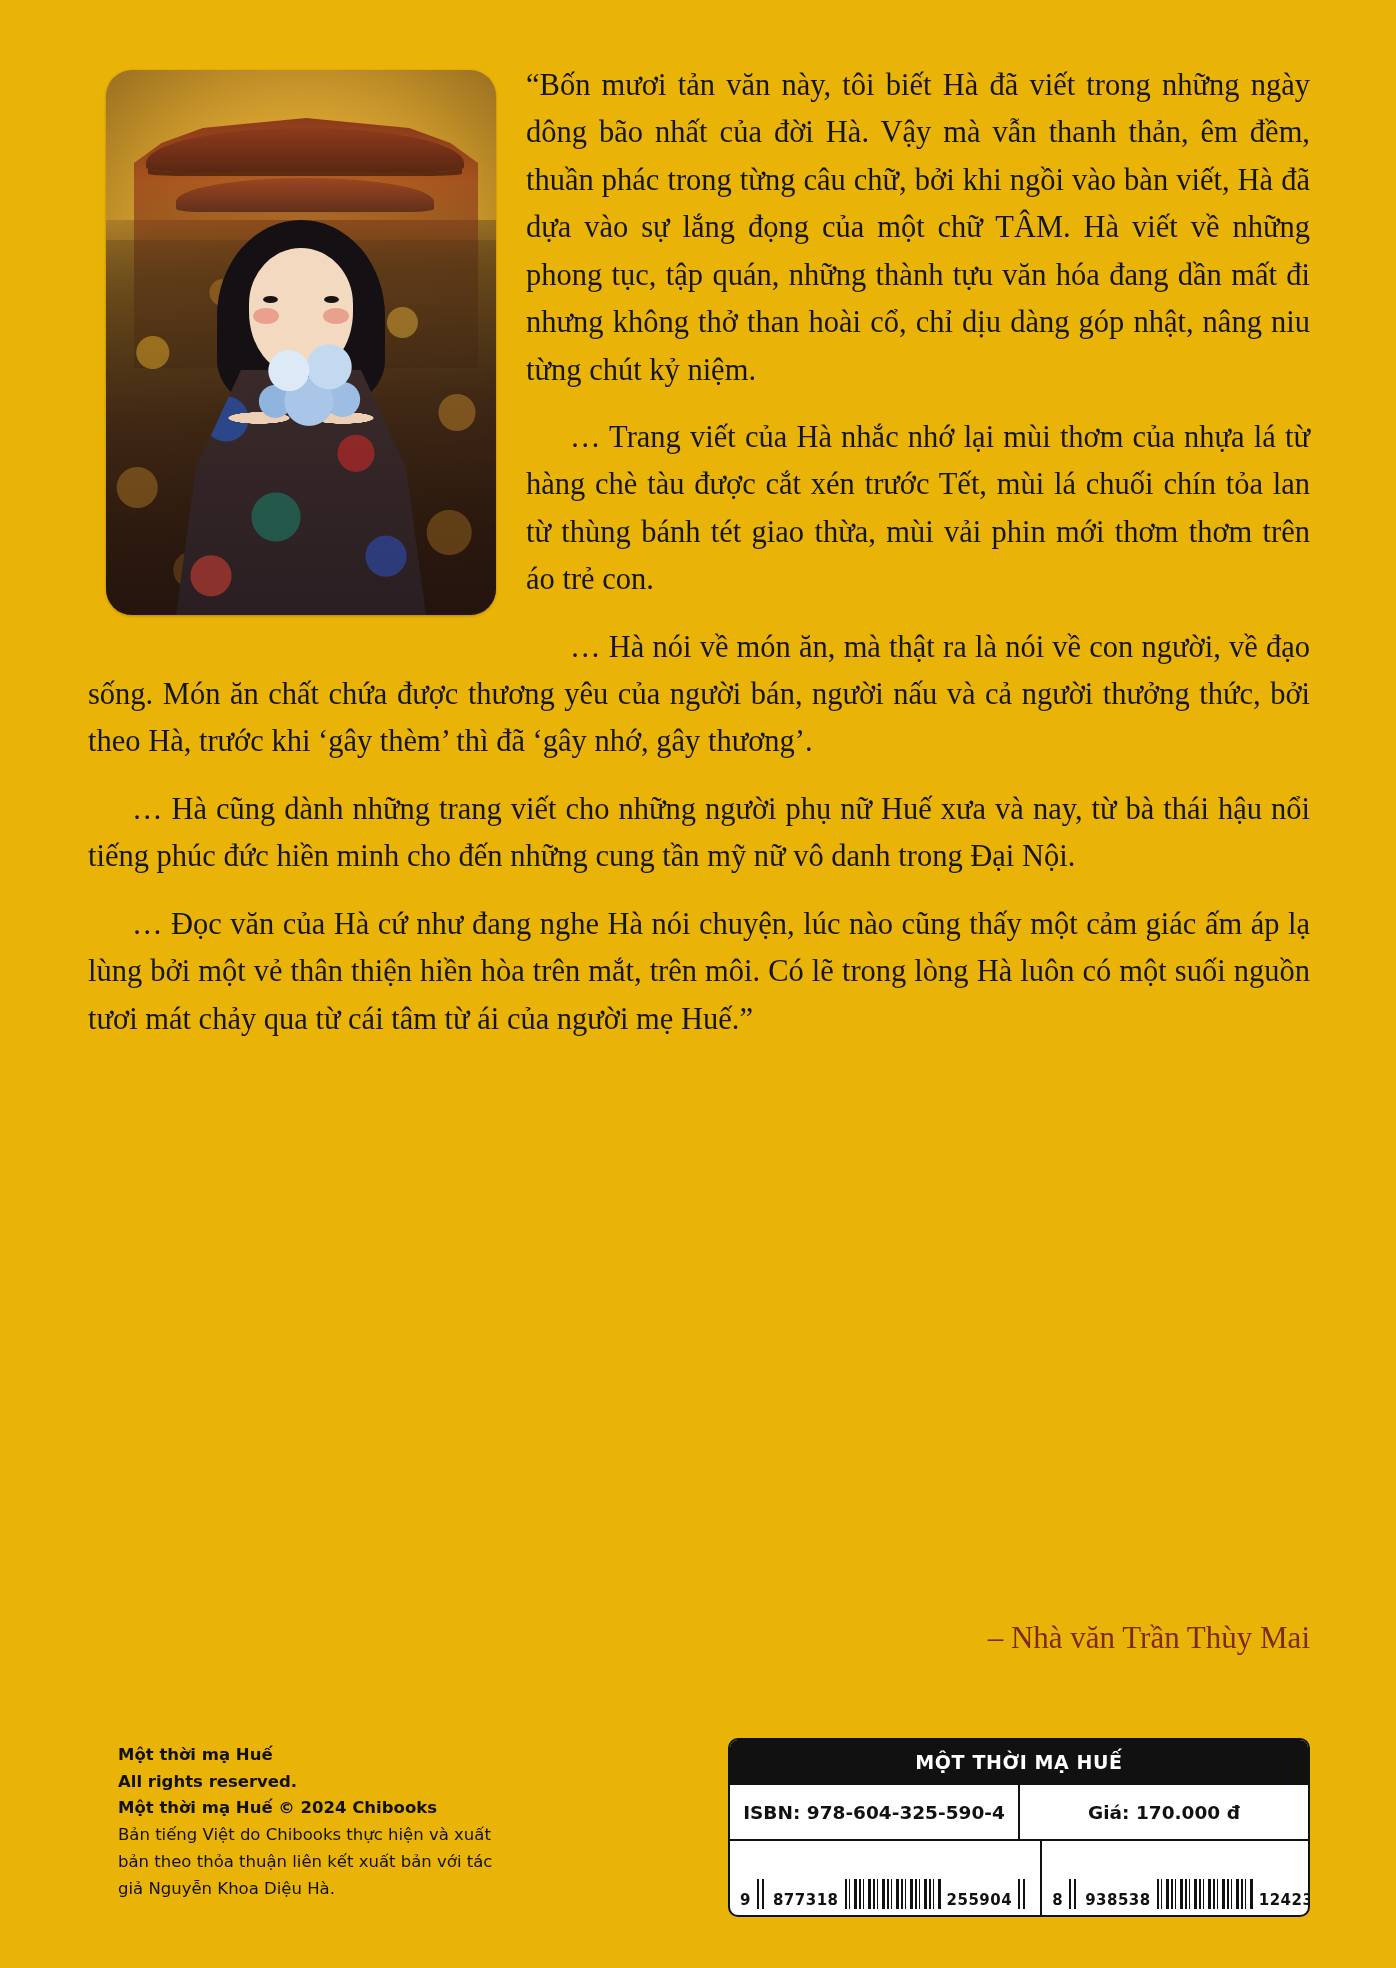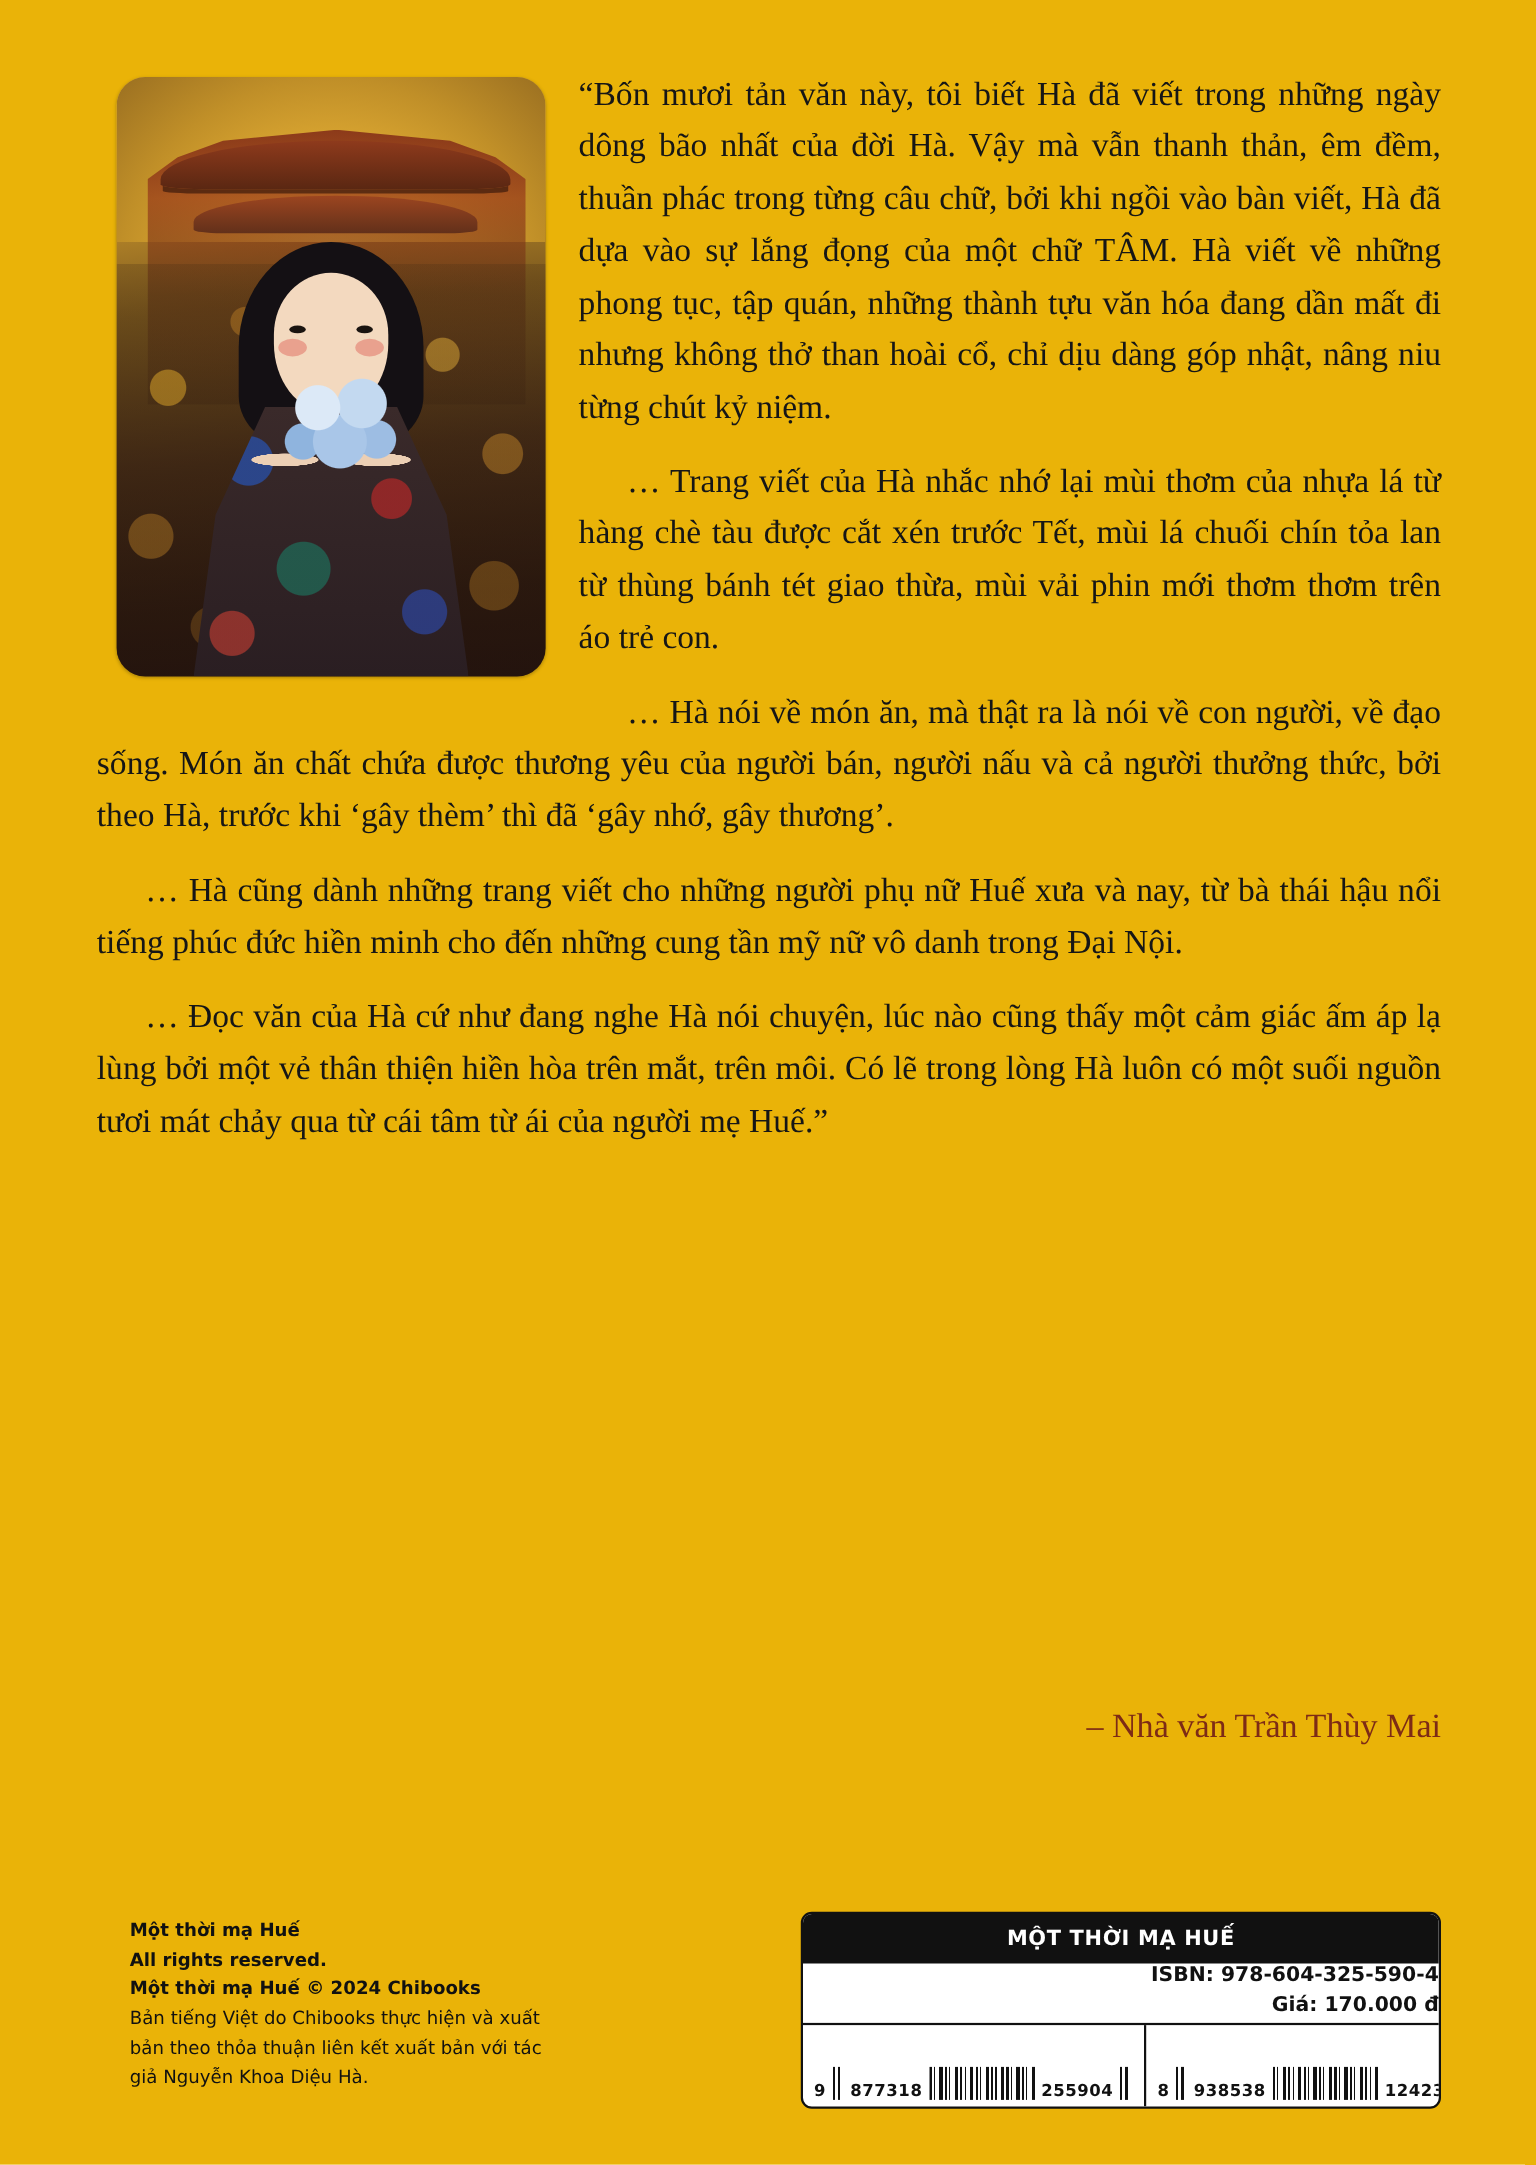--- a/index.html
+++ b/index.html
@@ -133,21 +133,21 @@
     text-align: justify;
     color: #161616;
   }
   .quote-body p { margin: 0 0 20px 0; }
   .quote-body p.indent { text-indent: 44px; }
   .quote-body p.last { margin-bottom: 0; }
 
   .attribution {
     position: absolute;
     left: 88px;
-    top: 1551px;
+    top: 1620px;
     width: 1222px;
     text-align: right;
     font-size: 31px;
     color: #7d2b16;
     font-family: "Liberation Serif", serif;
   }
 
   
   .copyright-block {
     position: absolute;
@@ -177,24 +177,23 @@
     background: #111;
     color: #fff;
     text-align: center;
     font-weight: 700;
     font-size: 19px;
     letter-spacing: .6px;
     padding: 11px 0 12px;
   }
   .bp-row {
     display: flex;
-    align-items: flex-end;
+    align-items: center;
     border-bottom: 2px solid #111;
     height: 54px;
-    flex-direction: column;
   }
   .bp-cell {
     flex: 1;
     text-align: center;
     font-weight: 700;
     font-size: 18.5px;
     color: #111;
   }
   .bp-div {
     width: 2px;

